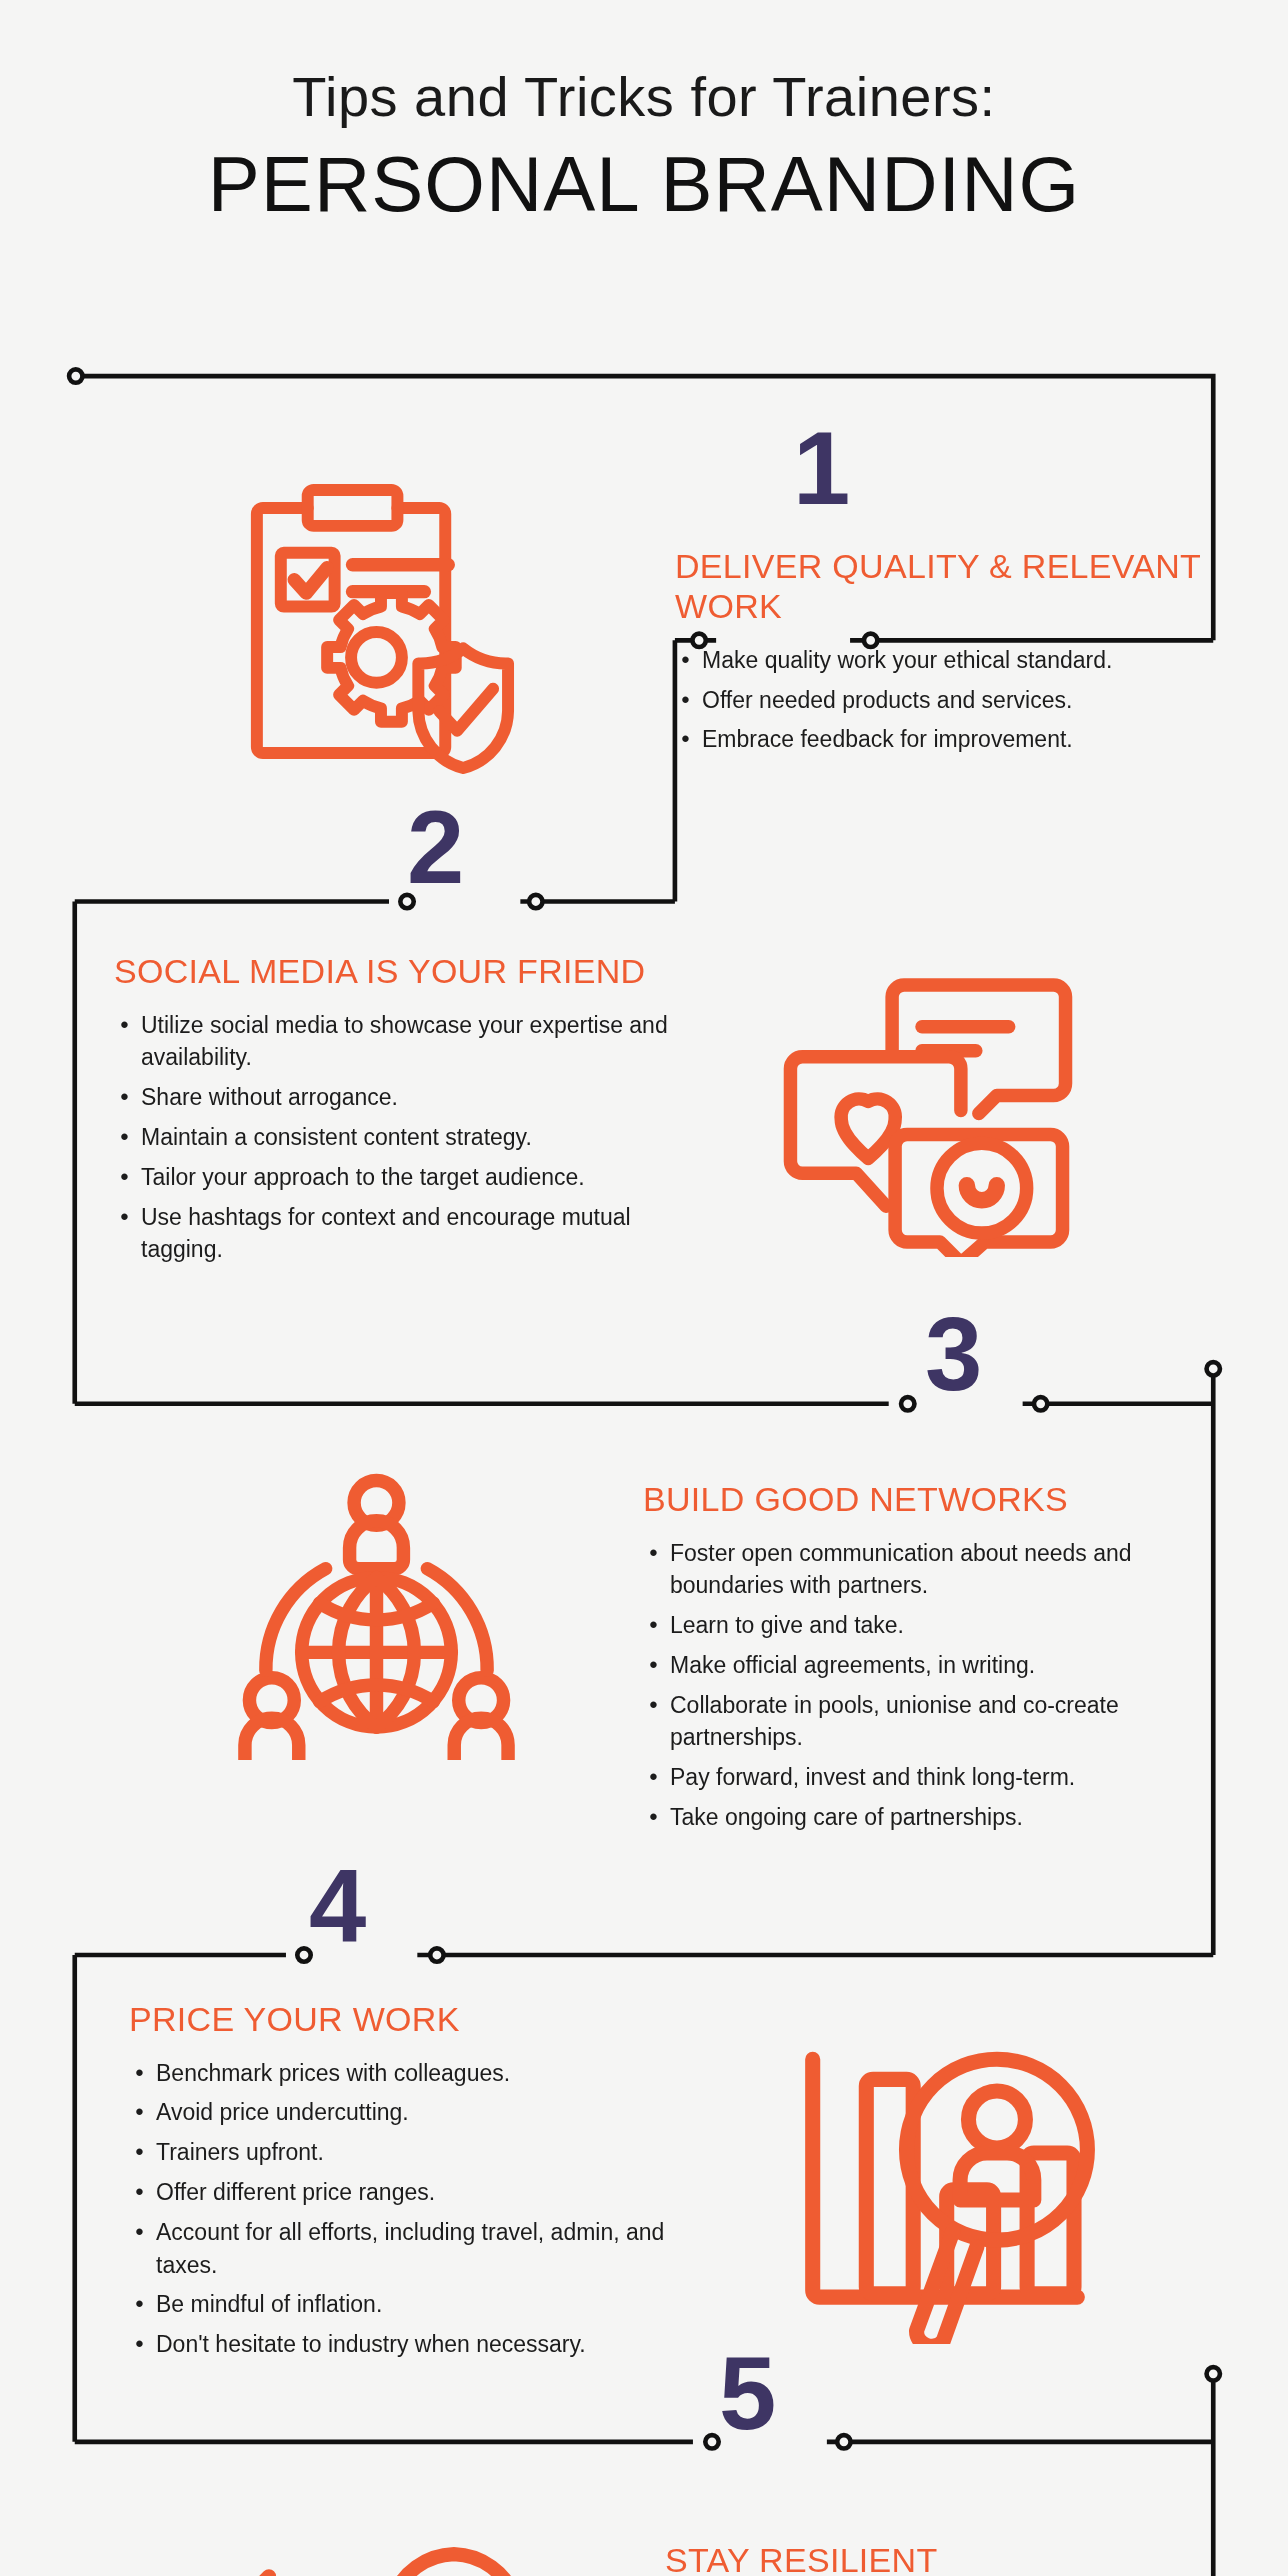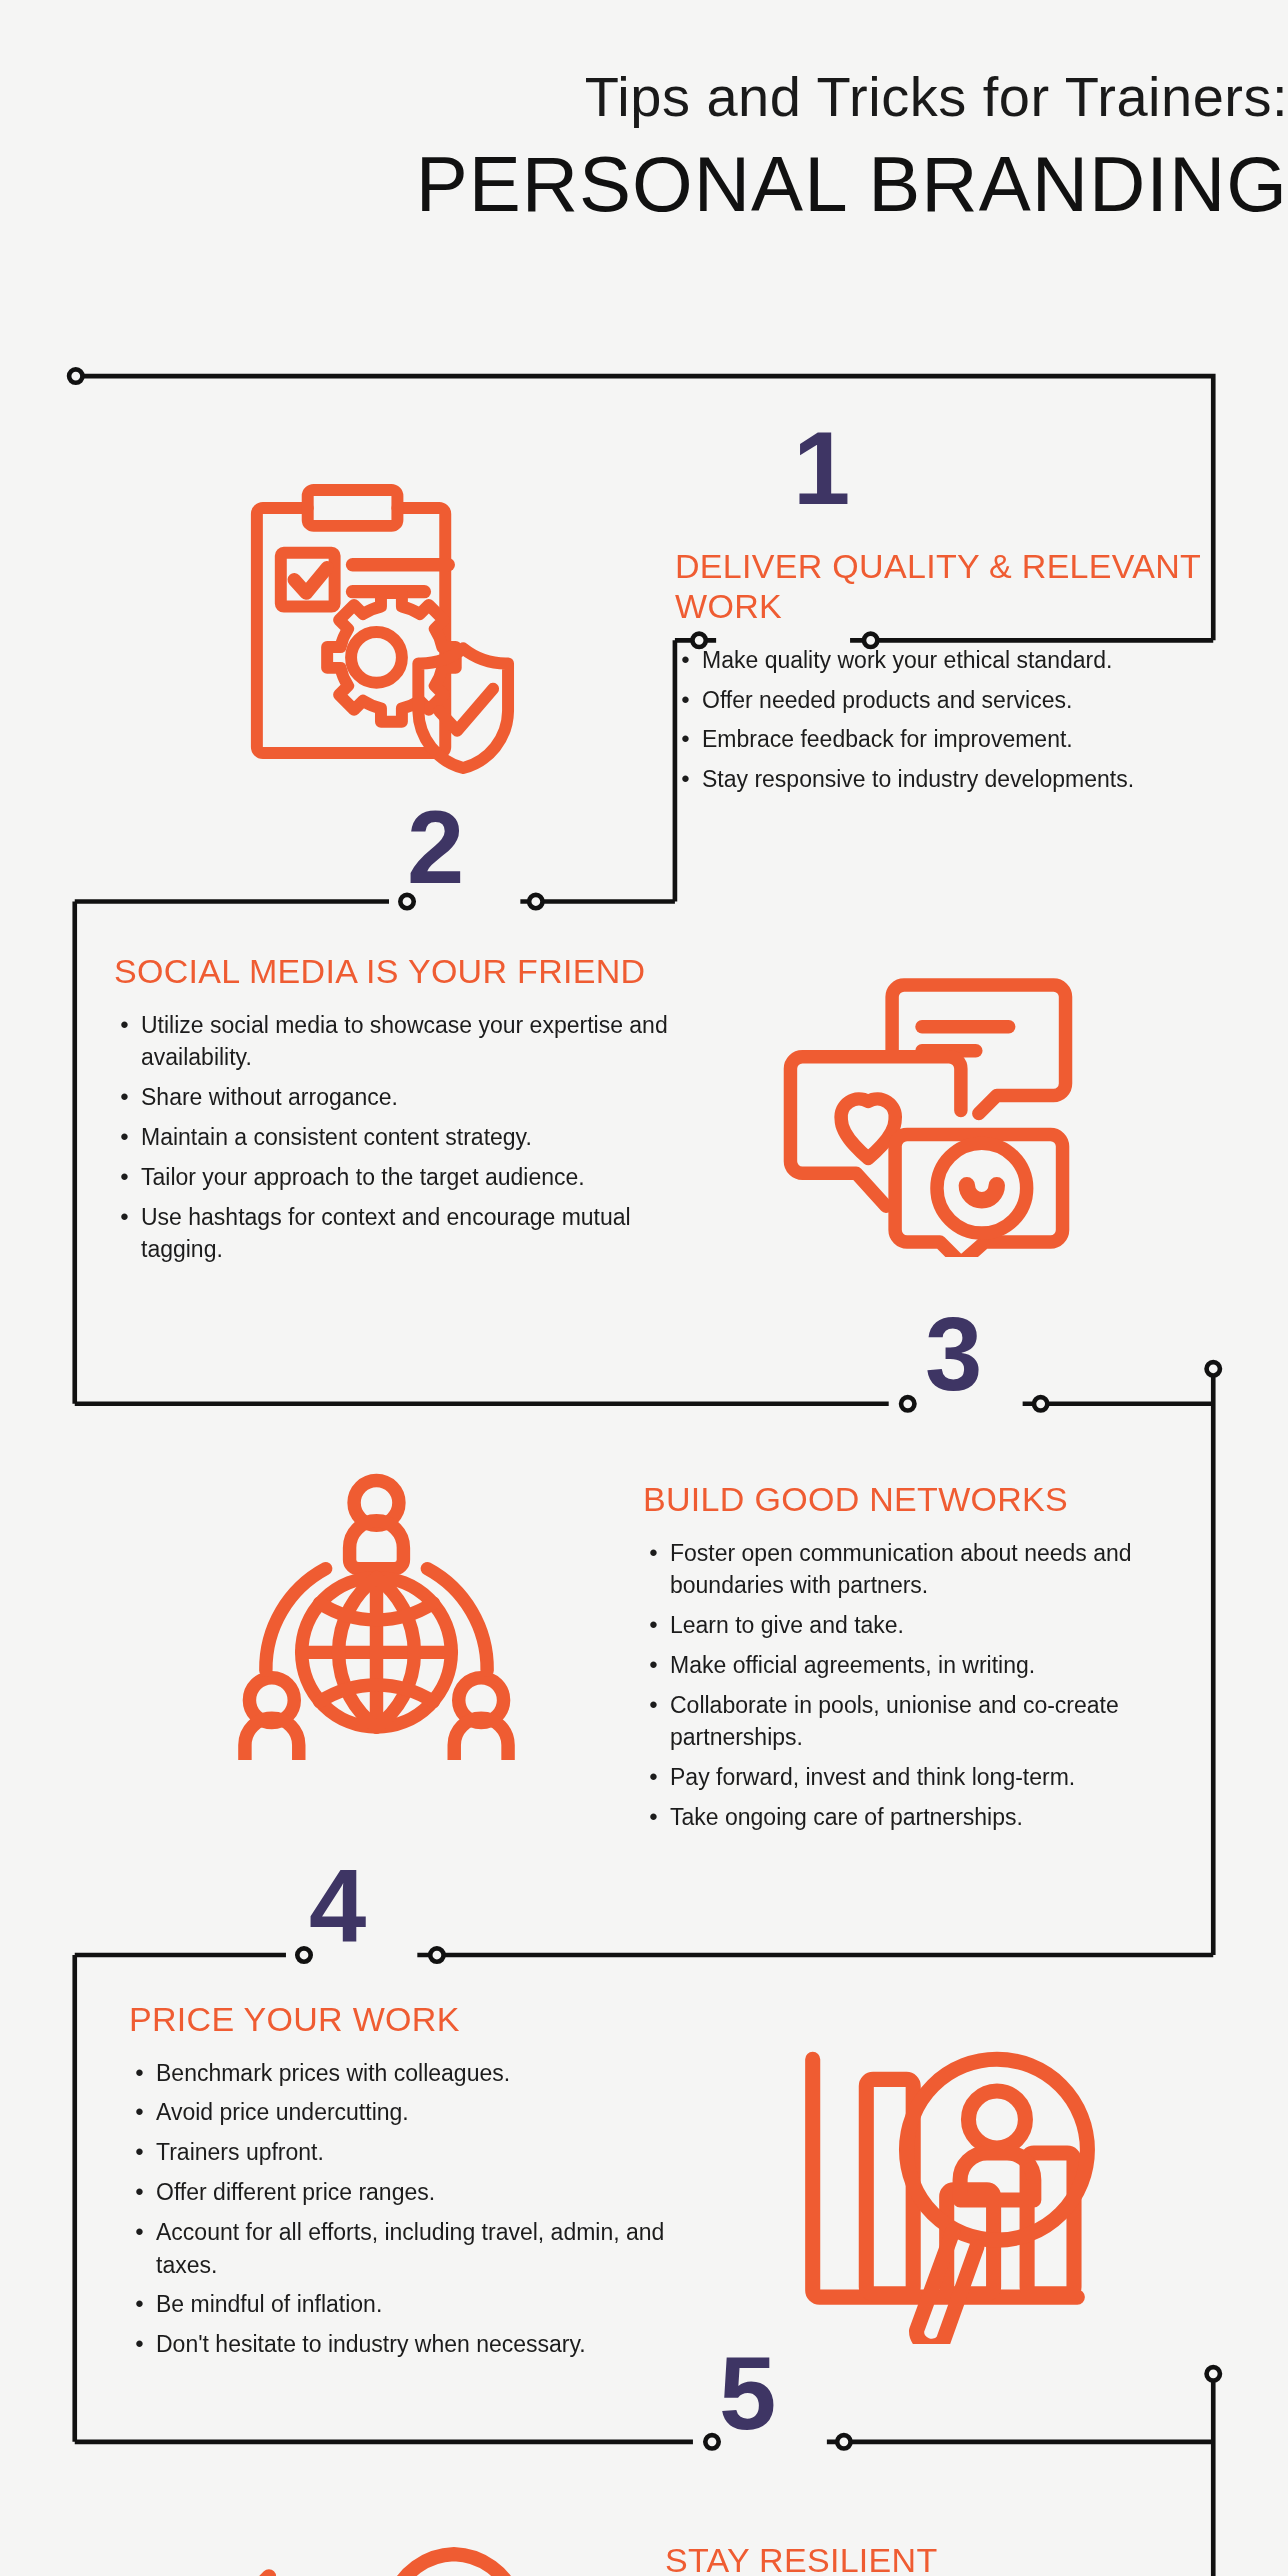--- a/index.html
+++ b/index.html
@@ -24,21 +24,21 @@
     left: 0; top: 0;
     width: 1288px; height: 2957px;
     background: #f5f5f4;
   }
 
   
   .header {
     position: absolute;
     left: 0; top: 62px;
     width: 1288px;
-    text-align: right;
+    text-align: center;
   }
   .title-line1 {
     font-size: 56px;
     font-weight: 300;
     letter-spacing: 0.5px;
     color: #1a1a1a;
     line-height: 1.25;
   }
   .title-line2 {
     font-size: 78px;
@@ -172,21 +172,20 @@
       <path d="M146 152 l12 13 l24 -28"></path>
     </svg>
   </div>
 
   <div class="block" style="left:675px; top:546px; width:526px;">
     <div class="block-title">DELIVER QUALITY &amp; RELEVANT WORK</div>
     <ul class="bullets">
       <li>Make quality work your ethical standard.</li>
       <li>Offer needed products and services.</li>
       <li>Embrace feedback for improvement.</li>
-      <li>Stay responsive to industry developments.</li>
     </ul>
   </div>
 
   <div class="step-num" style="left:407px; top:796px;">2</div>
 
   <div class="icon-wrap" style="left:768px; top:958px; width:314px; height:299px;">
     <svg viewBox="0 0 200 200" width="314" height="299" fill="none" stroke="#EF5C32" stroke-width="9" stroke-linecap="round" stroke-linejoin="round">
       <path d="M78 62 V26 a8 8 0 0 1 8 -8 H186 a8 8 0 0 1 8 8 V84 a8 8 0 0 1 -8 8 H148 l-12 12"></path>
       <path d="M98 46 H156"></path>
       <path d="M98 62 H134"></path>

